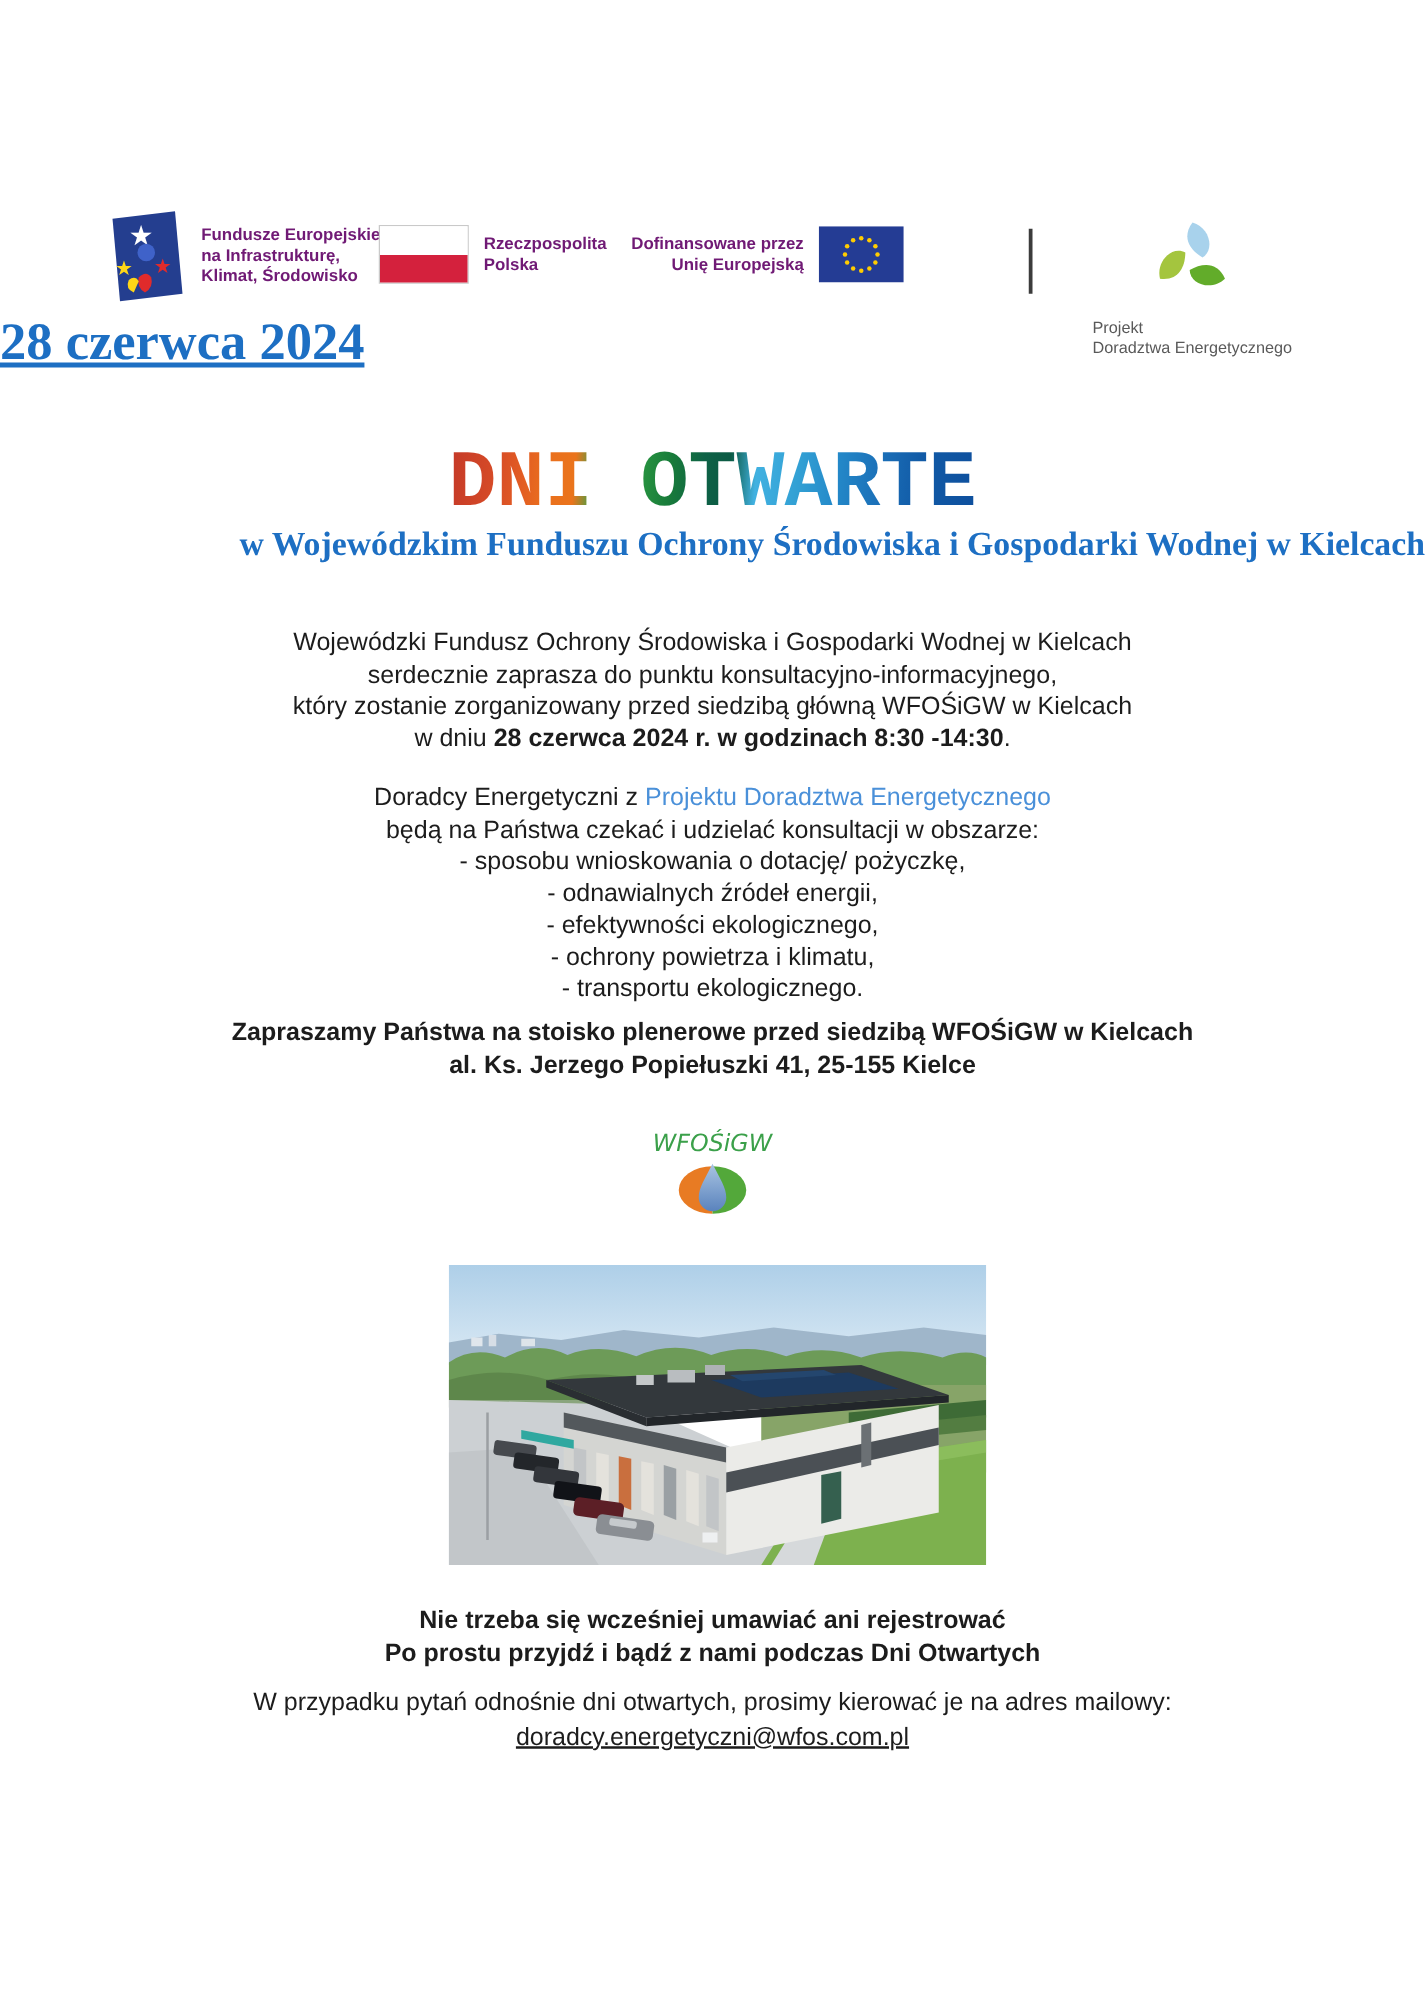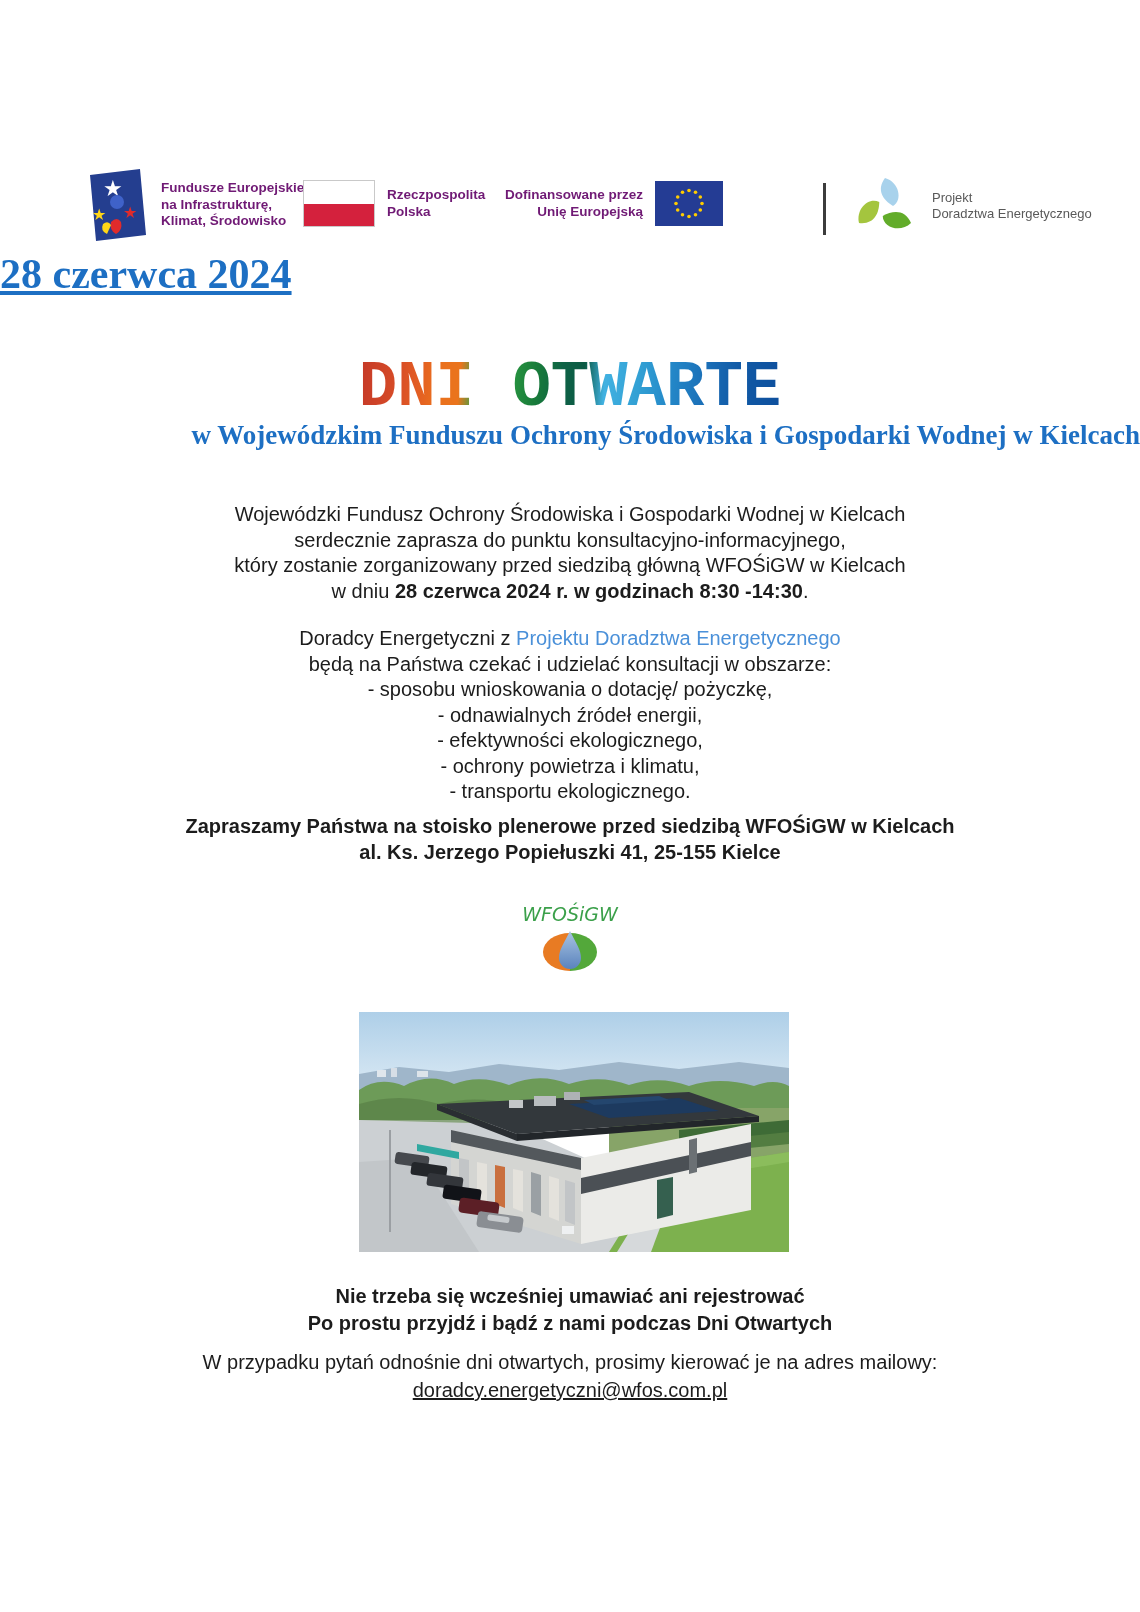--- a/index.html
+++ b/index.html
@@ -7,21 +7,21 @@
         font-family:"Liberation Sans", sans-serif;color:#1c1c1c;overflow:hidden;}
 
   
   .logo-block{position:absolute;display:flex;align-items:center;gap:12px;}
   .logo-text{font-size:13.5px;font-weight:bold;line-height:1.22;color:#701a75;}
   .logo-text.gray{color:#595959;font-weight:normal;font-size:13px;}
   .logo-text.right{text-align:right;}
   .lb-eufunds{left:85px;top:168px;}
   .lb-poland{left:303px;top:180px;}
   .lb-eufund{left:505px;top:181px;}
-  .lb-project{left:850px;top:170px;}
+  .lb-project{left:874px;top:170px;flex-direction:column;}
   .vdivider{position:absolute;left:823px;top:183px;width:3px;height:52px;background:#3c3c3c;}
   .flag-pl{width:72px;height:47px;border:1px solid #c9c9c9;box-sizing:border-box;}
   .flag-pl .top{height:50%;background:#ffffff;}
   .flag-pl .bot{height:50%;background:#d4213d;}
 
   
   .date-heading{position:absolute;top:250px;left:0;width:100%;text-align:left;
     font-family:"Liberation Serif", serif;font-weight:bold;font-size:42px;color:#1d6fc3;text-decoration:underline;}
   .dni-wrap{position:absolute;top:320px;left:0;width:100%;text-align:center;}
   .dni-logo{display:inline-block;font-family:Liberation Mono, monospace;font-weight:bold;

